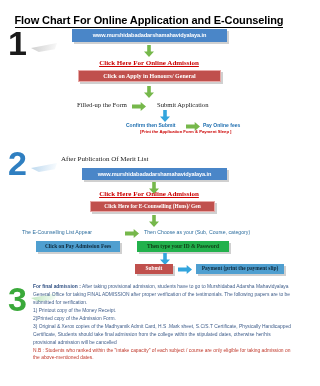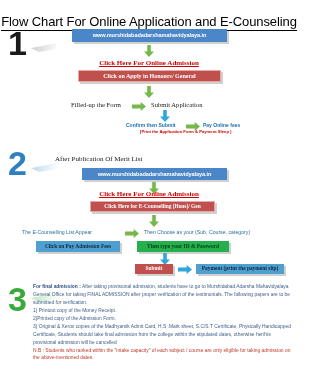--- a/index.html
+++ b/index.html
@@ -10,22 +10,22 @@
     overflow:hidden;
     position:relative;
   }
   .page{position:relative;width:298px;height:386px;}
 
   
   .title{
     position:absolute;left:0;top:14px;width:298px;
     text-align:center;
     font-family:"Liberation Sans", sans-serif;
-    font-weight:normal;
-    font-size:13px;
+    font-weight:bold;
+    font-size:11px;
     letter-spacing:-0.1px;
     color:#000;
   }
   .title span{border-bottom:1px solid #000;padding-bottom:1px;}
 
   
   .stepnum{
     position:absolute;
     font-family:"Liberation Sans", sans-serif;
     font-weight:bold;
@@ -82,21 +82,21 @@
     white-space:nowrap;
   }
 
   
   .cap{
     position:absolute;
     font-size:5.8px;
     color:#1a1a1a;
     white-space:nowrap;
   }
-  .cap-serif{font-family:"Liberation Serif", serif;font-size:6.6px;}
+  .cap-serif{font-family:"Liberation Serif", serif;font-size:6.6px;margin-left:6px;}
   .cap-blue{color:#1f6fb0;font-weight:bold;font-size:5px;}
   .cap-teal{color:#2f6f9f;font-size:5.2px;}
   .cap-red{color:#cc0000;font-size:4.2px;font-weight:bold;}
 
   
   .arrow-down{
     position:absolute;width:10px;height:12px;
     clip-path:polygon(32% 0%,68% 0%,68% 55%,100% 55%,50% 100%,0% 55%,32% 55%);
   }
   .arrow-down.green{background:#76b84b;}

